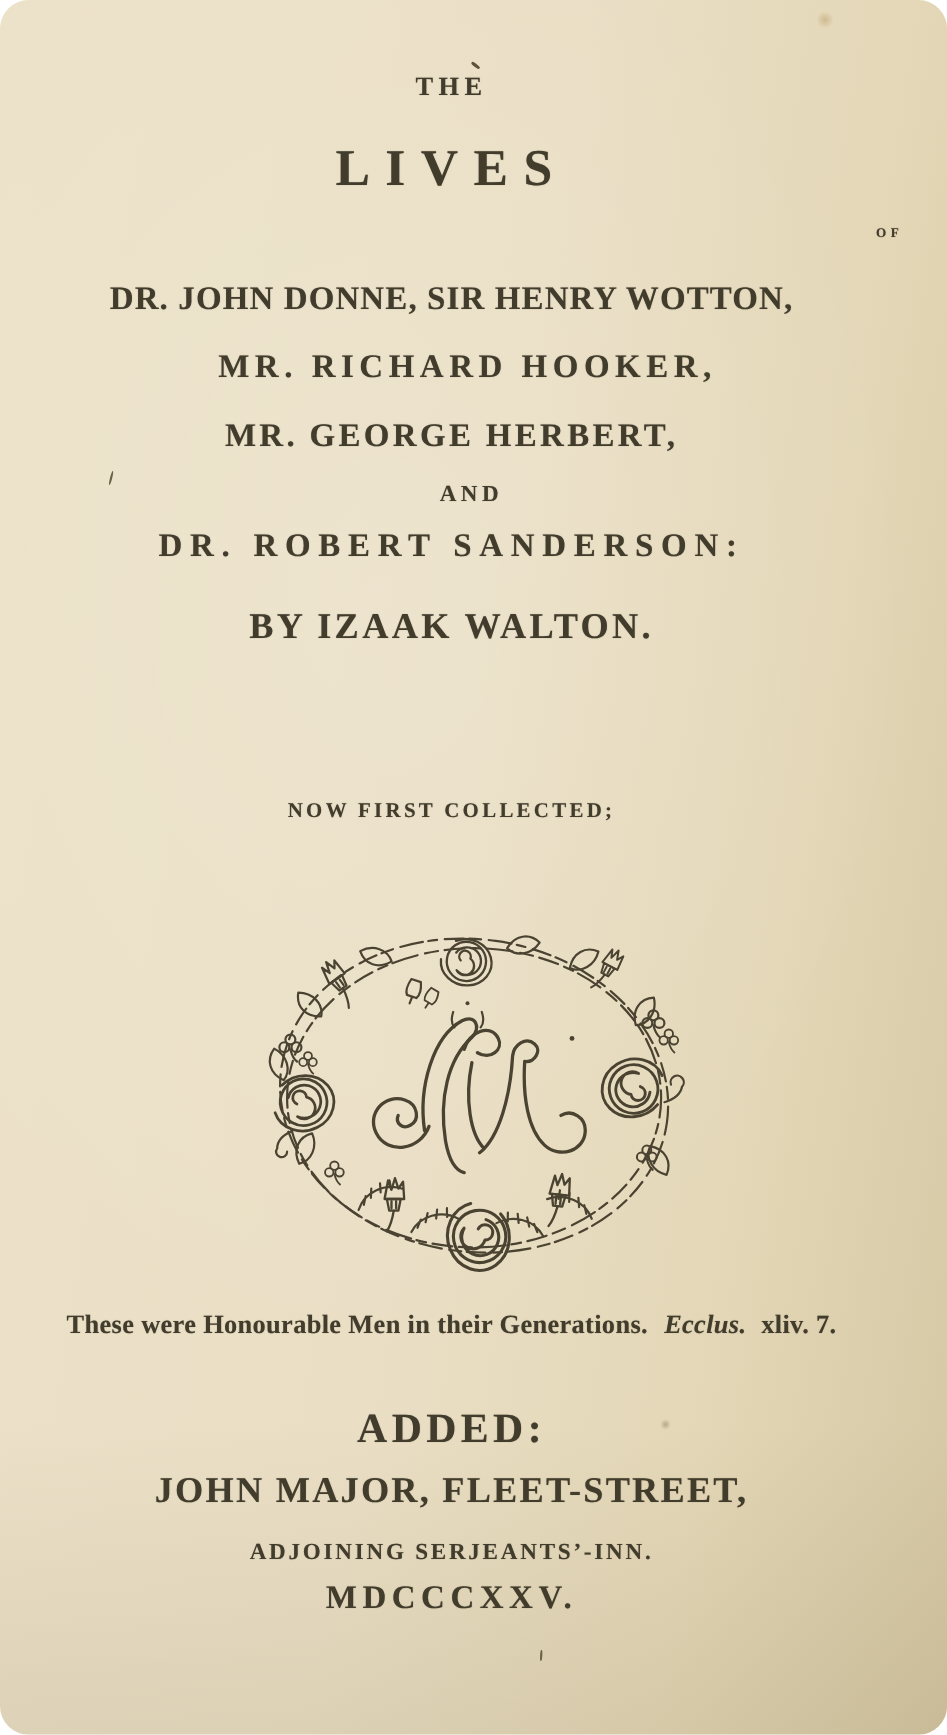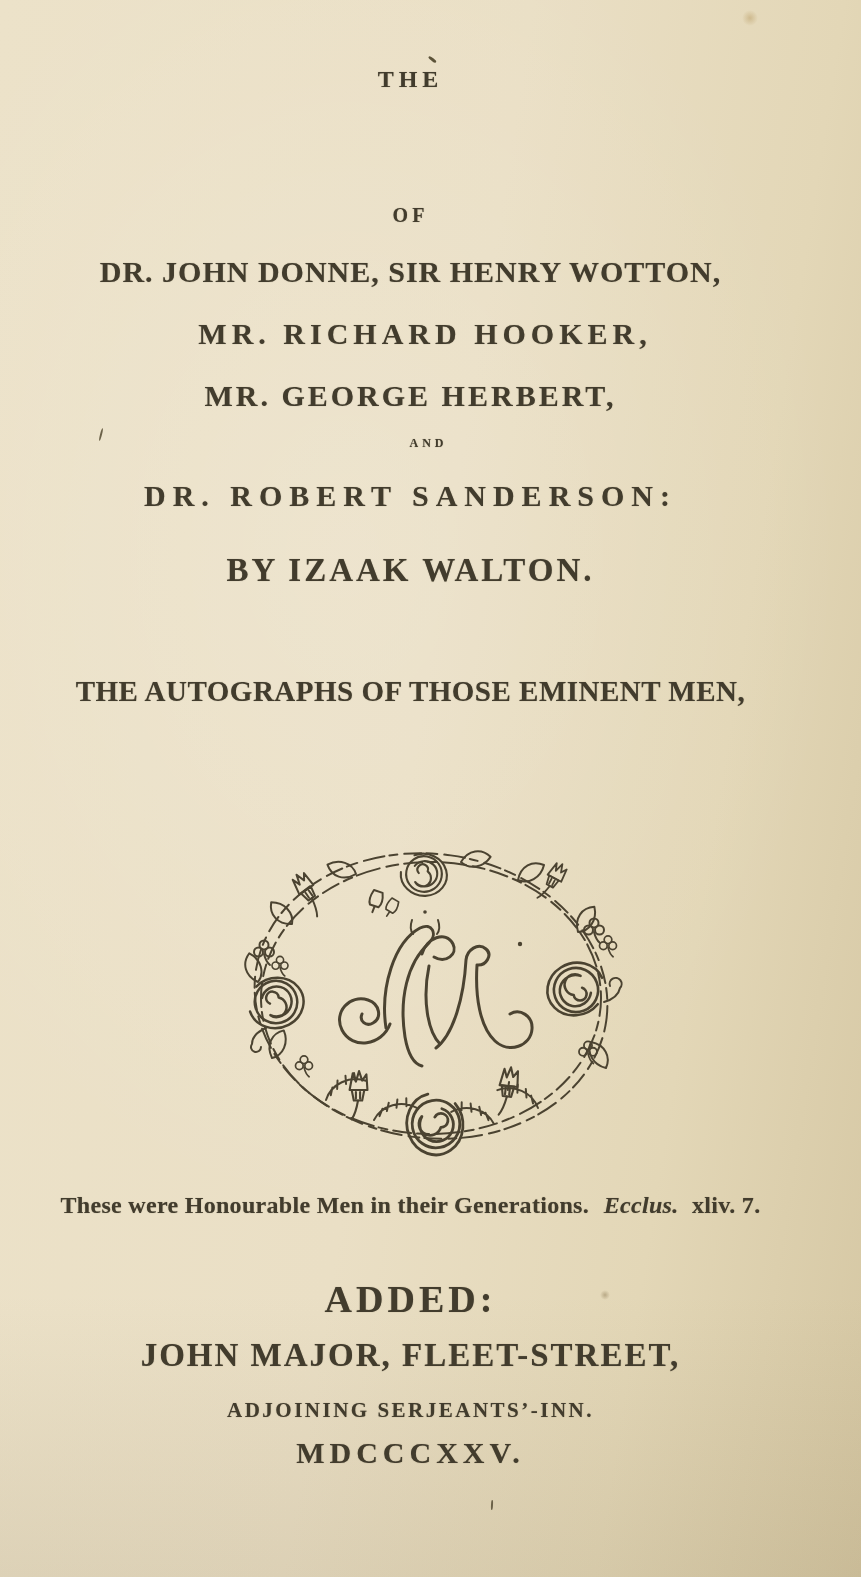--- a/index.html
+++ b/index.html
@@ -6,50 +6,52 @@
   body{
     width:861px;height:1577px;position:relative;overflow:hidden;
     font-family:"Liberation Serif","DejaVu Serif",serif;
   }
   .paper{
     position:absolute;inset:0;
     background:
       radial-gradient(95% 70% at 40% 35%, rgba(255,255,255,0.14), rgba(255,255,255,0) 62%),
       linear-gradient(to bottom, rgba(0,0,0,0) 82%, rgba(96,78,42,0.10) 100%),
       linear-gradient(99deg,#ece2c9 0%, #eadfc5 48%, #e3d7b7 76%, #d5c7a3 100%);
+    border-radius: 26px;
   }
   .line{
     position:absolute;left:0;right:40px;text-align:center;
     color:#423c2d;white-space:nowrap;
     text-shadow:0 0 1px rgba(66,58,38,0.45);
   }
   .b{font-weight:700;}
   .speck{position:absolute;background:#5c5339;border-radius:45%;}
   .foxing{position:absolute;border-radius:50%;}
   svg{display:block;}
 </style>
 </head>
 <body>
 
 <div class="paper">
 
   <div class="line b" style="top:66px;font-size:24px;letter-spacing:5px;">THE</div>
 
+  <div class="line" style="top:126px;font-size:47px;letter-spacing:14px;font-weight:700;">LIVES</div>
 
-  <div class="line b" style="top:204px;font-size:20px;letter-spacing:4px;">OF</div>
+  <div class="line b" style="top:204px;font-size:12px;letter-spacing:4px;text-align:right;">OF</div>
 
   <div class="line b" style="top:255px;font-size:30px;letter-spacing:1px;">DR. JOHN DONNE, SIR HENRY WOTTON,</div>
   <div class="line b" style="top:317px;font-size:30px;letter-spacing:5px;padding-left:29px;">MR. RICHARD HOOKER,</div>
   <div class="line b" style="top:379px;font-size:30px;letter-spacing:3px;">MR. GEORGE HERBERT,</div>
-  <div class="line b" style="top:436px;font-size:12px;letter-spacing:4px;padding-left:36px;">AND</div>
+  <div class="line b" style="top:436px;font-size:21px;letter-spacing:4px;padding-left:36px;">AND</div>
   <div class="line b" style="top:479px;font-size:30px;letter-spacing:7px;">DR. ROBERT SANDERSON:</div>
 
   <div class="line b" style="top:552px;font-size:33px;letter-spacing:3px;">BY IZAAK WALTON.</div>
 
-  <div class="line b" style="top:675px;font-size:29px;letter-spacing:0.5px;">THE AUTOGRAPHS OF THOSE EMINENT MEN,</div>
+  <div class="line b" style="top:727px;font-size:19px;letter-spacing:3px;">NOW FIRST COLLECTED;</div>
 
   <div style="position:absolute;left:206px;top:832px;width:450px;height:330px;">
     <svg width="450" height="330" viewBox="0 0 450 330" fill="none" stroke="#4b4331" stroke-width="2" stroke-linecap="round" stroke-linejoin="round">
       <defs>
         <path id="leaf" d="M0,0 C9,-11 22,-11 30,-1 C21,9 7,9 0,0 Z"></path>
         <path id="leafspiky" d="M0,0 C10,-14 30,-16 44,-6 M6,-3 l4,-7 M14,-7 l3,-8 M24,-9 l2,-8 M34,-9 l1,-8"></path>
         <g id="rose">
           <circle r="17"></circle>
           <path d="M-22,2 a22,20 0 1,0 10,-18"></path>
           <path d="M-10,-6 a12,12 0 1,1 3,15 a8,8 0 1,0 10,-12 a5,5 0 1,0 -8,3"></path>

